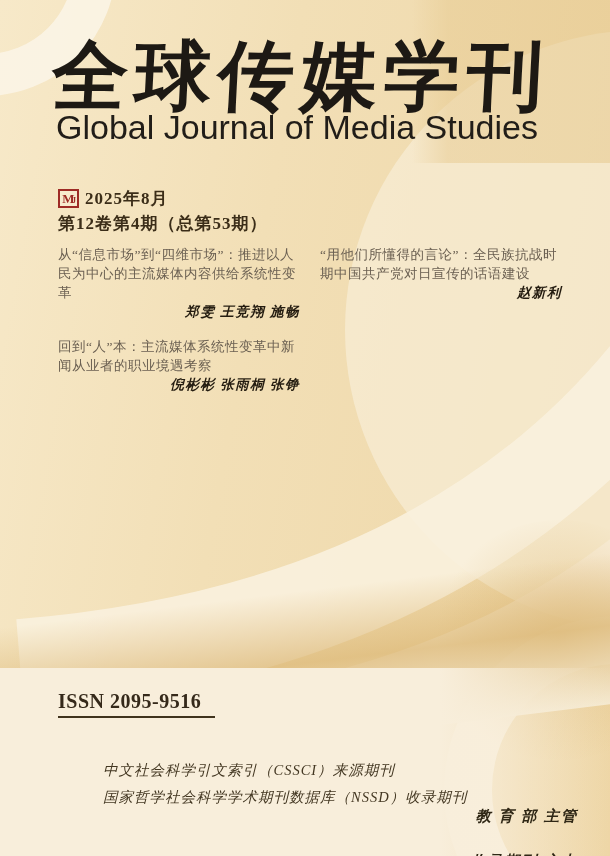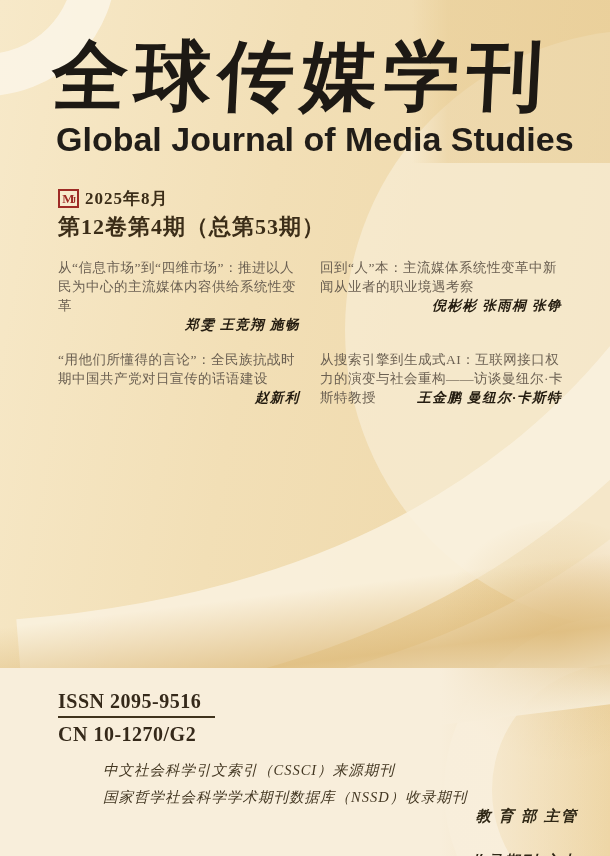--- a/index.html
+++ b/index.html
@@ -29,37 +29,37 @@
   }
   
   .content{position:absolute;inset:0;z-index:1;}
   .title-cn{
     position:absolute;left:52px;top:26px;width:520px;
     font-size:76px;font-weight:900;color:#1d1914;letter-spacing:7px;
     font-family:"DejaVu Serif","Liberation Serif",serif;
     transform:skewX(-3deg);white-space:nowrap;
   }
   .title-en{
-    position:absolute;left:56px;top:120px;width:540px;
-    font-size:34px;font-weight:700;color:#211d18;letter-spacing:0px;
+    position:absolute;left:56px;top:108px;width:540px;
+    font-size:34px;font-weight:400;color:#211d18;letter-spacing:0px;
     font-family:"Liberation Sans",sans-serif;white-space:nowrap;
   }
   .meta-row{position:absolute;left:58px;top:187px;height:22px;display:flex;align-items:center;}
   .logo-box{
     width:21px;height:19px;border:2px solid #9e2b25;box-sizing:border-box;
     color:#9e2b25;font-weight:900;font-size:13px;line-height:15px;text-align:center;
     font-family:"Liberation Serif",serif;position:relative;background:rgba(255,250,240,.25);
   }
   .logo-box .sub{position:absolute;right:1px;bottom:-2px;font-size:8px;font-weight:900;}
   .date-text{margin-left:6px;font-size:17px;font-weight:700;color:#3b2d18;letter-spacing:1px;}
   .volume-line{
-    position:absolute;left:58px;top:212px;font-size:22px;font-weight:700;color:#3b2d18;letter-spacing:1px;
+    position:absolute;left:58px;top:212px;font-size:17px;font-weight:700;color:#3b2d18;letter-spacing:1px;
   }
   .articles{
-    position:absolute;left:58px;top:258px;width:508px;
+    position:absolute;left:58px;top:245px;width:508px;
     display:grid;grid-template-columns:246px 246px;column-gap:16px;row-gap:16px;
   }
   .article{position:relative;}
   .article-title{
     font-size:13.5px;line-height:19px;color:#6b6052;letter-spacing:.5px;
     font-family:"Liberation Serif",serif;
   }
   .article-authors{
     font-size:13.5px;line-height:19px;font-weight:700;font-style:italic;color:#241c10;
     text-align:right;padding-right:4px;letter-spacing:1.5px;
@@ -118,36 +118,31 @@
       <div class="date-text">2025年8月</div>
     </div>
     <div class="volume-line">第12卷第4期（总第53期）</div>
 
     <div class="articles">
       <div class="article">
         <div class="article-title">从“信息市场”到“四维市场”：推进以人民为中心的主流媒体内容供给系统性变革</div>
         <div class="article-authors">郑雯 王竞翔 施畅</div>
       </div>
       <div class="article">
-        <div class="article-title">回到“人”本：主流媒体系统性变革中新闻从业者的职业境遇考察</div>
-        <div class="article-authors">倪彬彬 张雨桐 张铮</div>
-      </div>
-      <div class="article">
         <div class="article-title">“用他们所懂得的言论”：全民族抗战时期中国共产党对日宣传的话语建设</div>
         <div class="article-authors">赵新利</div>
       </div>
       <div class="article">
-        <div class="article-title">从搜索引擎到生成式AI：互联网接口权力的演变与社会重构——访谈曼纽尔·卡斯特教授</div>
-        <div class="article-authors">王金鹏 曼纽尔·卡斯特</div>
+        <div class="article-title">回到“人”本：主流媒体系统性变革中新闻从业者的职业境遇考察</div>
+        <div class="article-authors">倪彬彬 张雨桐 张铮</div>
       </div>
     </div>
 
     <div class="issn-block">
       <span class="issn-line">ISSN 2095-9516</span>
-      <span class="cn-line">CN 10-1270/G2</span>
     </div>
 
     <div class="indexing">
       <div class="idx-item">中文社会科学引文索引（CSSCI）来源期刊</div>
       <div class="idx-item">国家哲学社会科学学术期刊数据库（NSSD）收录期刊</div>
     </div>
 
     <div class="org-block">
       <div class="org-line">教 育 部 主管</div>
       <div class="org-line">收录期刊 主办</div>

